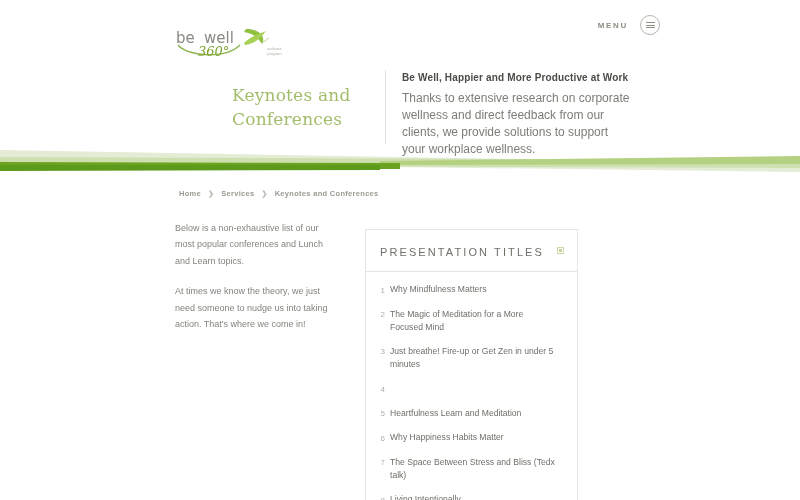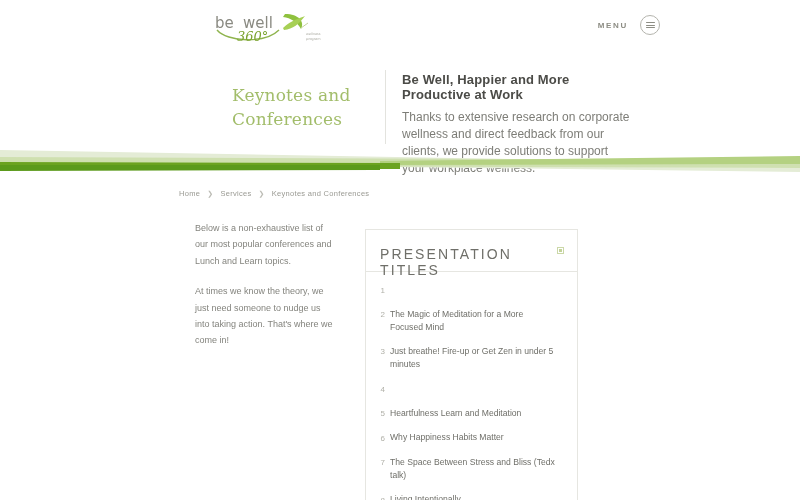--- a/index.html
+++ b/index.html
@@ -10,22 +10,22 @@
     overflow: hidden;
   }
   .page { position: relative; width: 800px; height: 500px; background:#fff; }
 
   
   .site-header {
     position: absolute; top: 0; left: 0; width: 800px; height: 58px;
     background:#fff;
   }
   .logo {
-    position: absolute; left: 174px; top: 8px;
-    width: 115px; height: 40px; margin-left: 39px;
+    position: absolute; left: 174px; top: 23px;
+    width: 115px; height: 40px;
   }
   .logo svg { display:block; }
 
   .menu-zone {
     position: absolute; right: 140px; top: 15px;
     display: flex; align-items: center; gap: 12px; text-align: center;
   }
   .menu-label {
     font-size: 8px; letter-spacing: 1.7px; color:#8d8d84;
     font-weight: 700; font-family:"Liberation Sans", sans-serif;
@@ -51,66 +51,65 @@
     letter-spacing: 0.2px;
   }
   .hero-divider {
     position: absolute; left: 385px; top: 12px;
     width: 1px; height: 74px; background: #e3e3de;
   }
   .hero-copy {
     position: absolute; left: 402px; top: 14px; width: 228px;
   }
   .hero-copy h2 {
-    font-size: 13px; font-weight: 700; color: #4b4b47;
+    font-size: 10px; font-weight: 700; color: #4b4b47;
     letter-spacing: 0.15px; margin-bottom: 7px;
   }
   .hero-copy p {
     font-size: 12px; line-height: 17px; color: #7d7d77;
   }
 
   
   .wave { position: absolute; top: 138px; left: 0; width: 800px; height: 40px; }
   .wave svg { display:block; }
 
   
   .breadcrumb {
     position: absolute; left: 179px; top: 189px;
     display: flex; align-items: center; gap: 7px;
-    font-size: 7.5px; color:#9a9a93; letter-spacing:0.3px;
+    font-size: 7.5px; color:#9a9a93; letter-spacing:0.3px;font-weight:bold;
   }
   .breadcrumb .crumb { color:#9a9a93; text-decoration:none; }
   .breadcrumb .sep { color:#bcbcb5; font-size:7px; }
   .breadcrumb .current { color:#9a9a93; }
 
   
   .main { position:absolute; top: 215px; left:0; width:800px; }
 
   .left-col {
     position:absolute; left: 175px; top: 5px; width: 158px;
   }
   .left-col p {
     font-size: 9px; line-height: 16.4px; color:#84847e;
     margin-bottom: 14px;
-    margin-left: 20px;
   }
 
   .panel {
     position:absolute; left: 365px; top: 14px;
     width: 213px; height: 290px;
     border: 1px solid #e6e6e1; background:#fff;
   }
   .panel-head {
     position: relative; height: 42px;
     border-bottom: 1px solid #e6e6e1;
     display:flex; align-items:center;
   }
   .panel-title {
     position:absolute; left: 14px; top: 16px;
-    font-size: 14px; letter-spacing: 2.1px; color:#6f6f69;
+    font-size: 11px; letter-spacing: 2.1px; color:#6f6f69;
   }
   .panel-icon {
     position:absolute; right: 13px; top: 17px;
     width: 7px; height: 7px;
     border: 1px solid #cbd8a8;
     display:flex; align-items:center; justify-content:center;
   }
   .panel-icon span {
     display:block; width:3px; height:3px; background:#c3d39a;
   }
@@ -199,20 +198,21 @@
     <div class="panel">
       <div class="panel-head">
         <div class="panel-title">PRESENTATION TITLES</div>
         <div class="panel-icon">
             <span></span>
           </div>
       </div>
       <div class="titles-list">
         <div class="title-item">
           <span class="title-num">1</span>
+          <span class="title-text">Why Mindfulness Matters</span>
         </div>
         <div class="title-item">
           <span class="title-num">2</span>
           <span class="title-text">The Magic of Meditation for a More Focused Mind</span>
         </div>
         <div class="title-item">
           <span class="title-num">3</span>
           <span class="title-text">Just breathe! Fire-up or Get Zen in under 5 minutes</span>
         </div>
         <div class="title-item">

